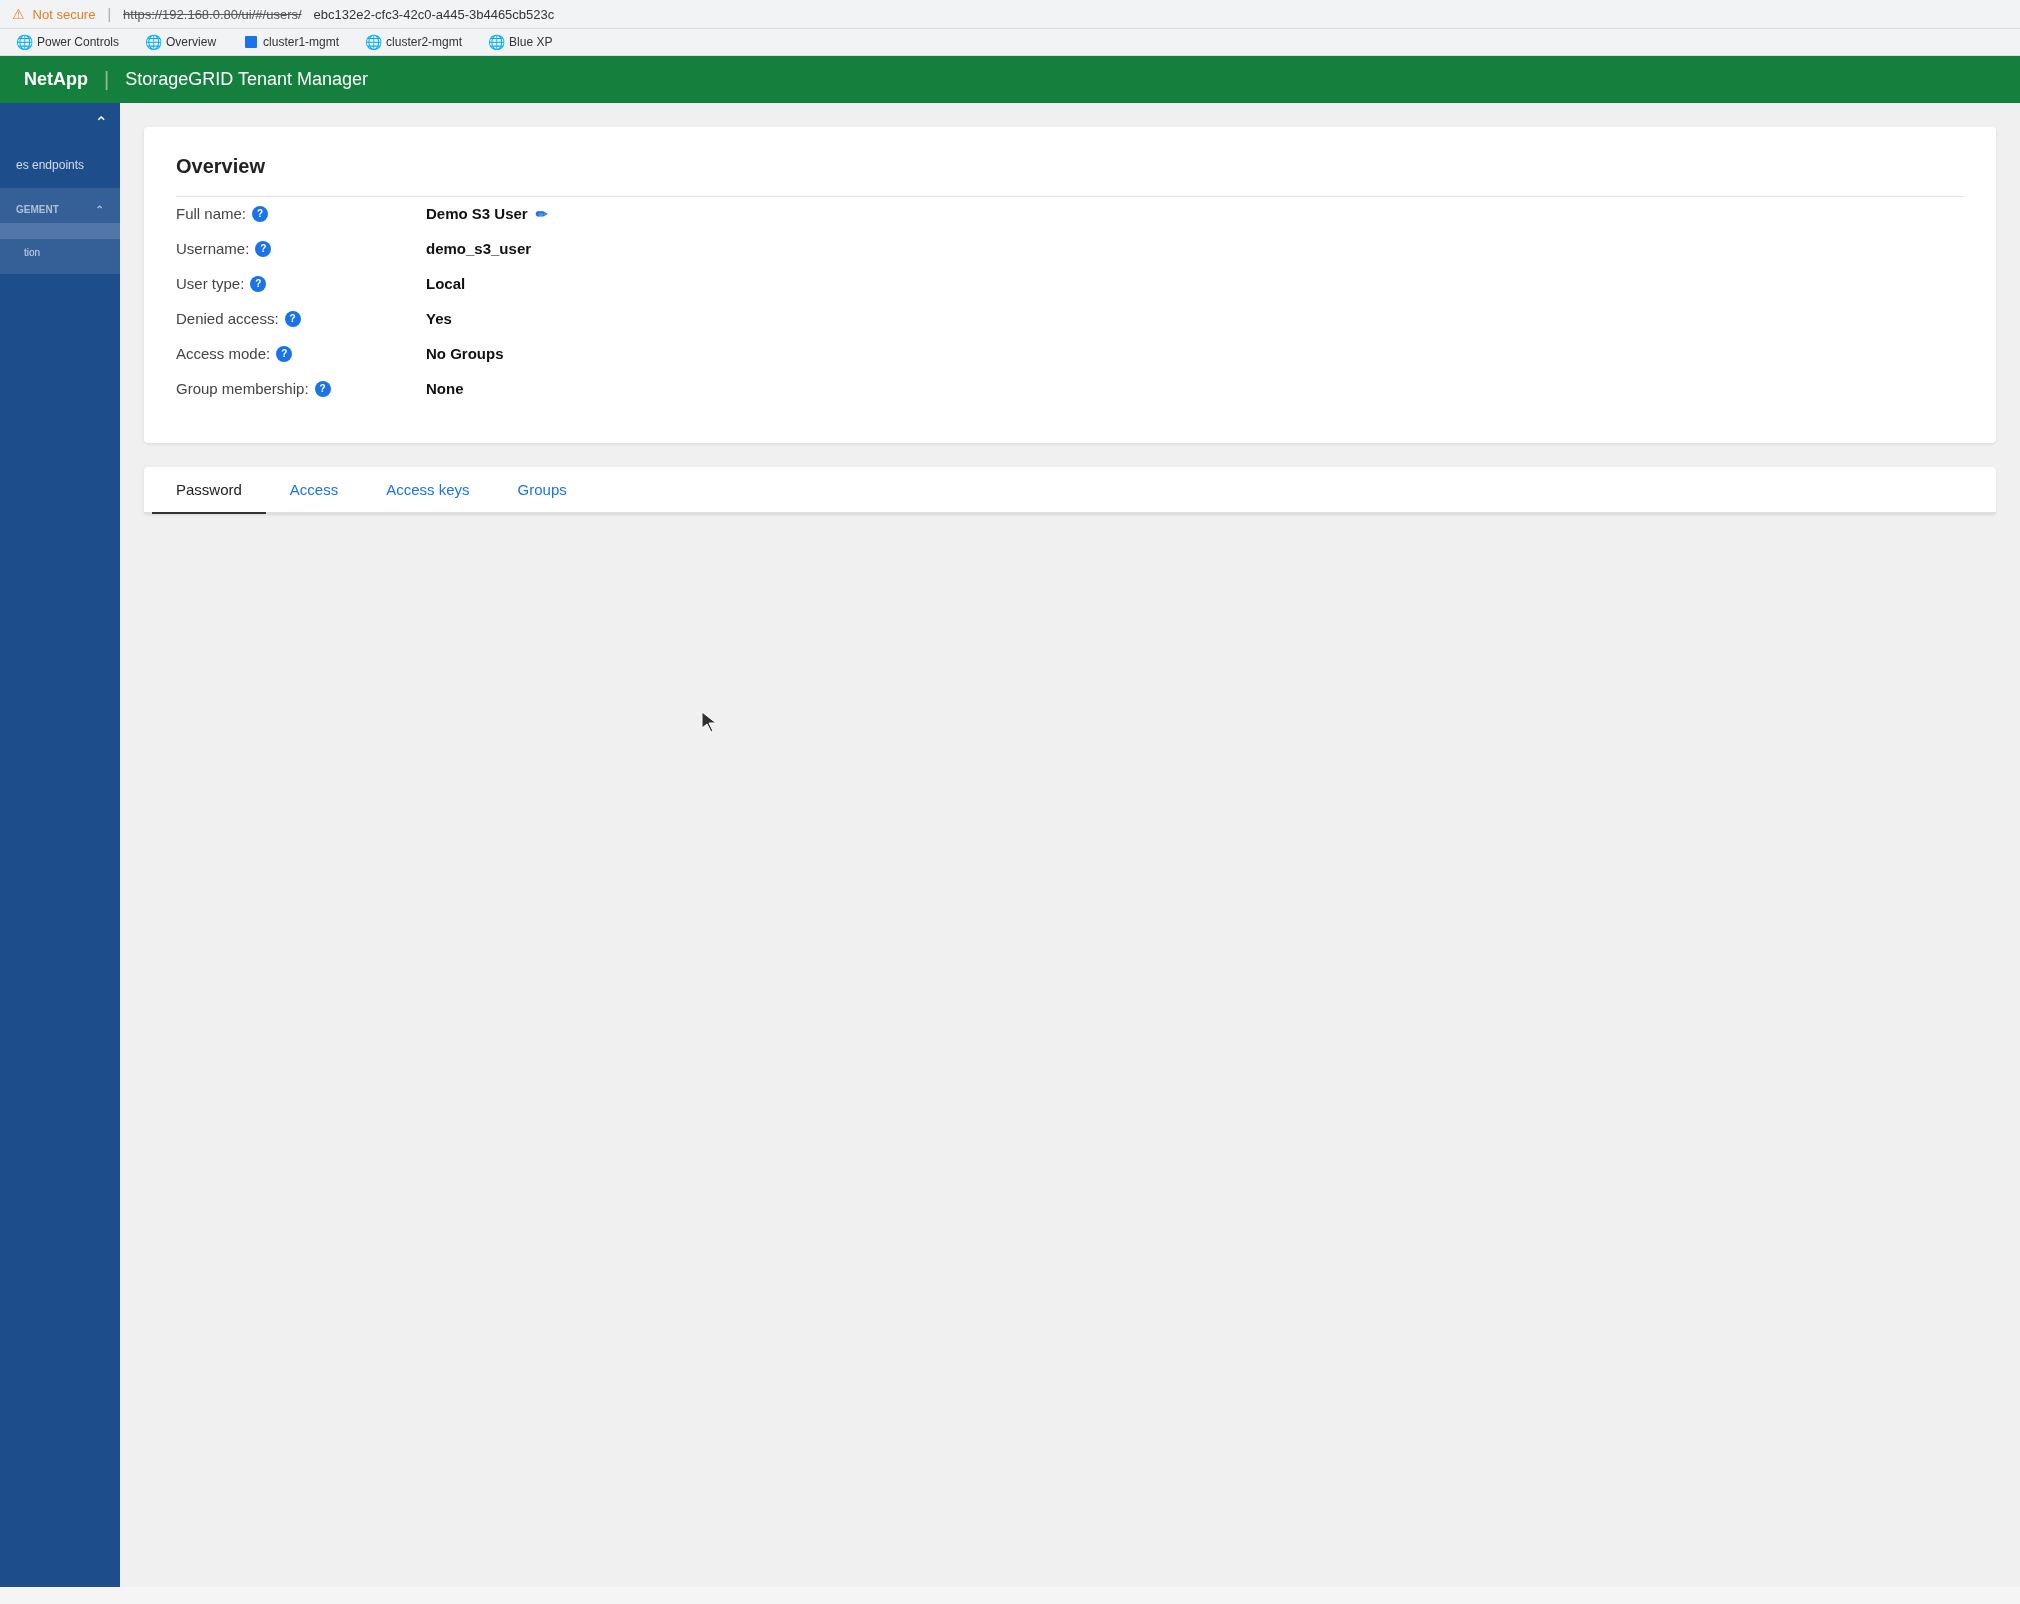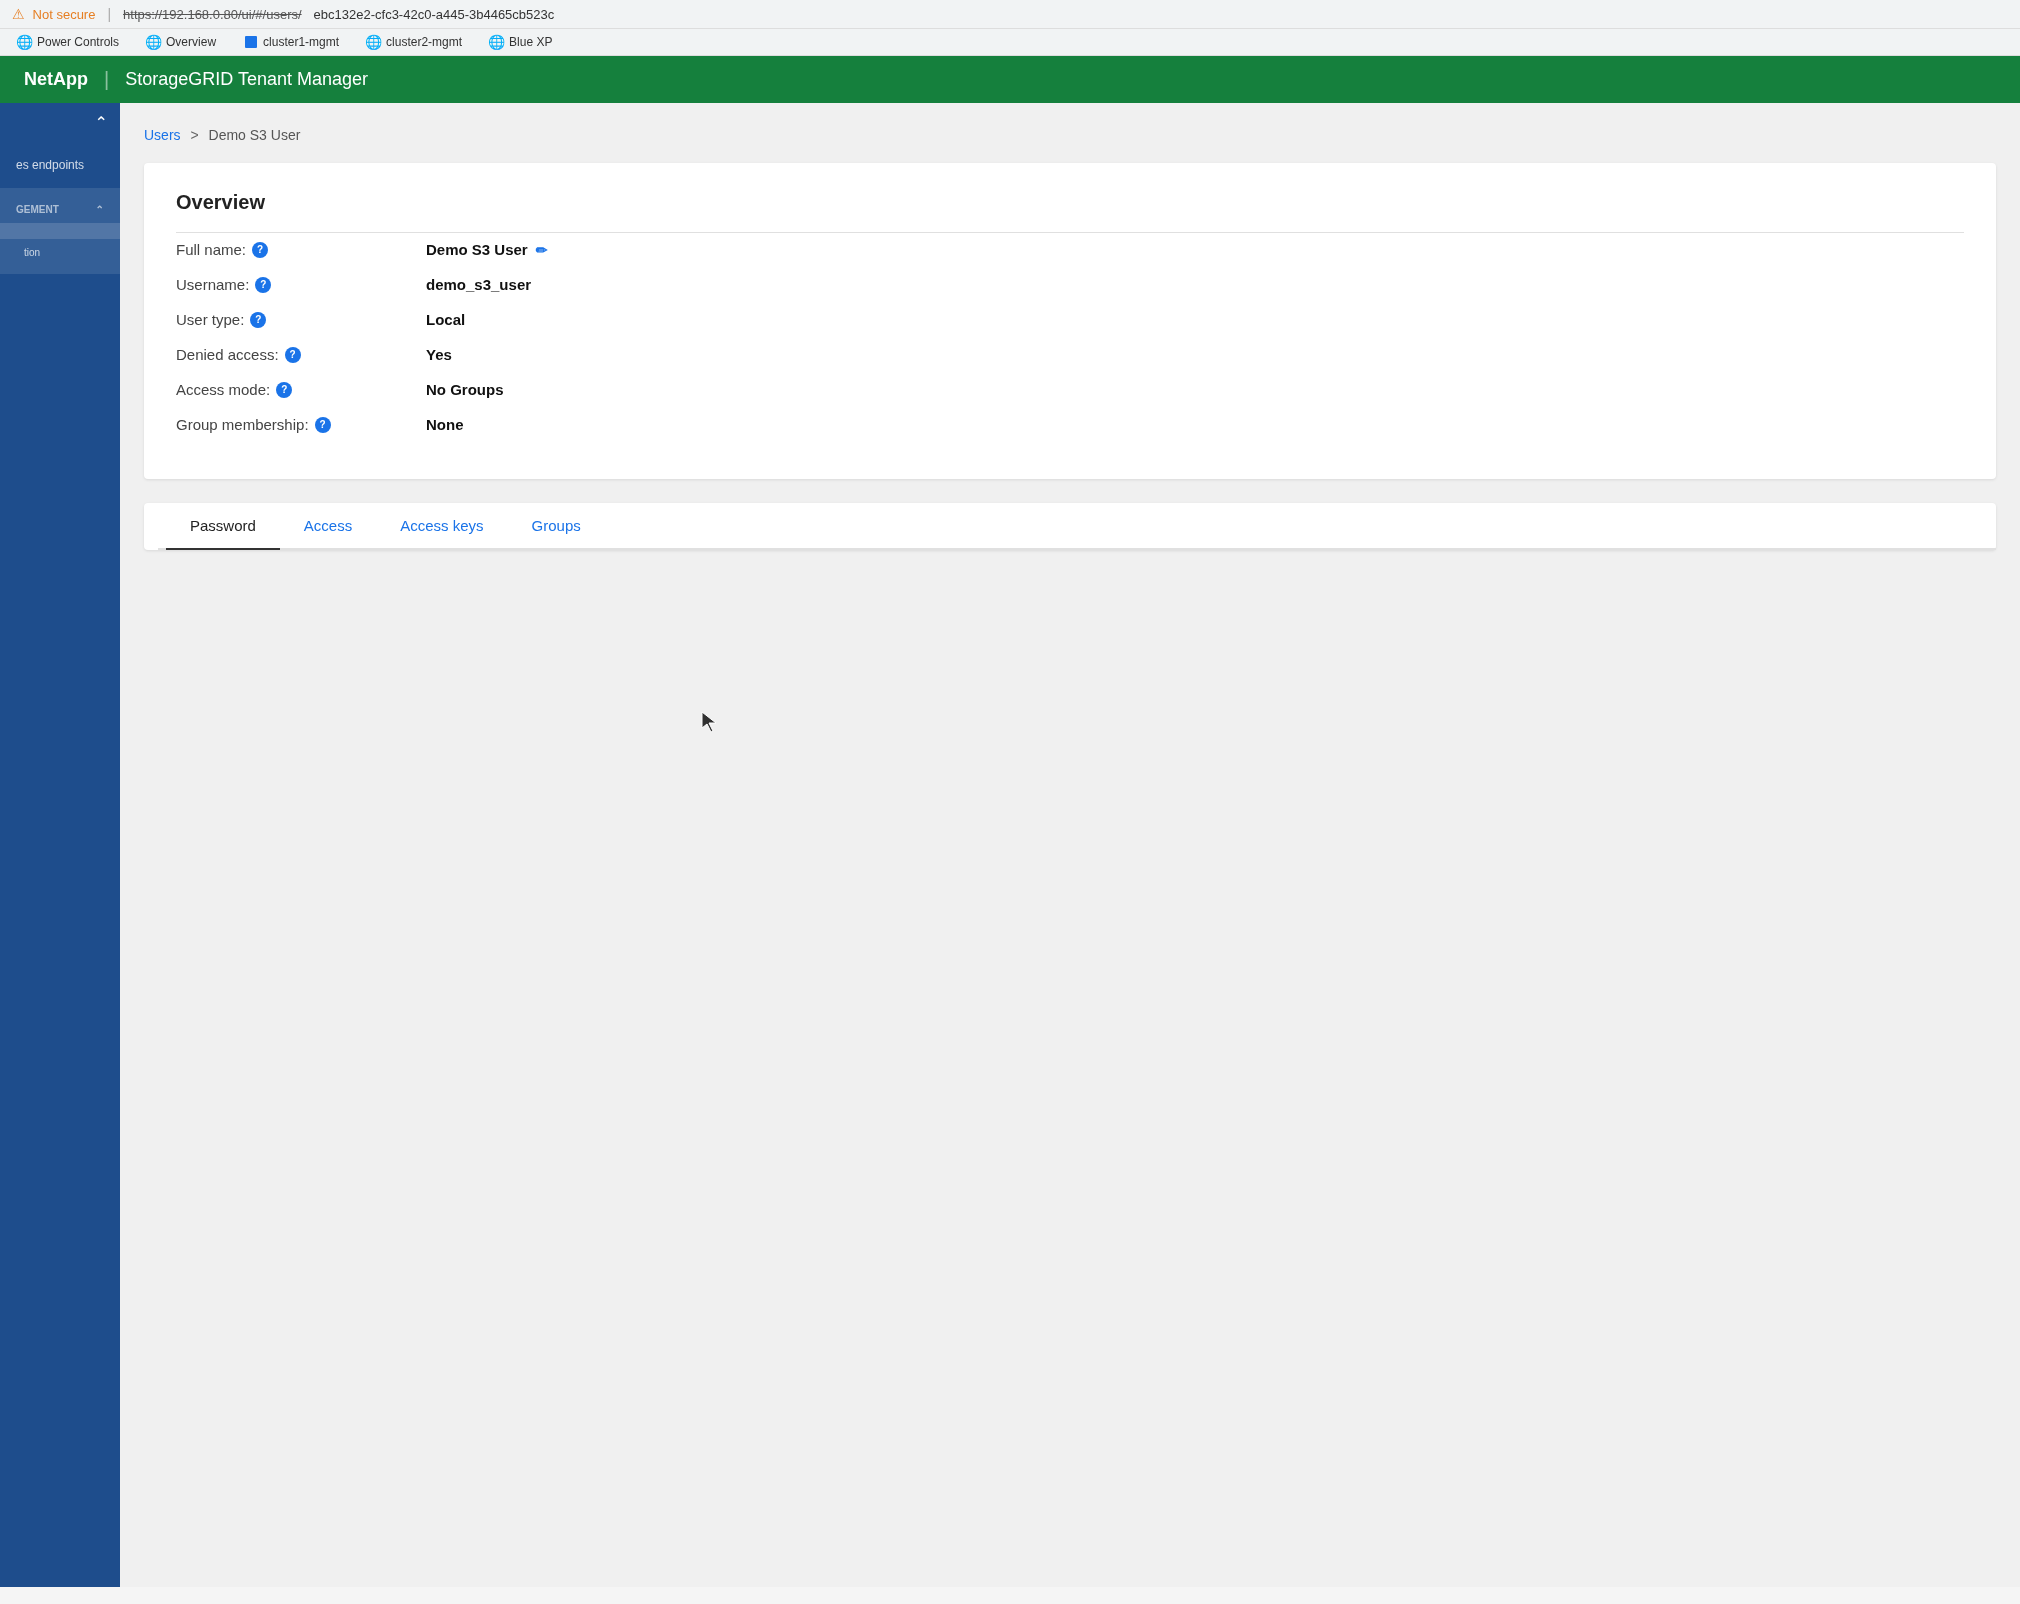--- a/index.html
+++ b/index.html
@@ -222,21 +222,20 @@
       color: #1a73e8;
       cursor: pointer;
       font-size: 14px;
     }
 
     
     .tabs-container {
       background: white;
       border-radius: 4px;
       box-shadow: 0 1px 3px rgba(0,0,0,0.1);
-      padding-left: 14px;
     }
     .tabs-header {
       display: flex;
       border-bottom: 2px solid #e0e0e0;
       padding: 0 8px;
     }
     .tab {
       padding: 14px 24px;
       cursor: pointer;
       font-size: 15px;
@@ -349,25 +348,20 @@
       </div>
       <div class="sidebar-sub-item active"></div>
       <div class="sidebar-sub-item">
         <span>tion</span>
       </div>
     </div>
   </div>
 
   <div class="content-area">
 
-    <div class="breadcrumb">
-      <a>Users</a>
-      <span class="sep">&gt;</span>
-      <span>Demo S3 User</span>
-    </div>
 
     <div class="card">
       <div class="card-title">Overview</div>
 
       <div class="overview-row">
         <div class="overview-label">
           <span>Full name:</span>
           <span class="help-icon">?</span>
         </div>
         <div class="overview-value">

